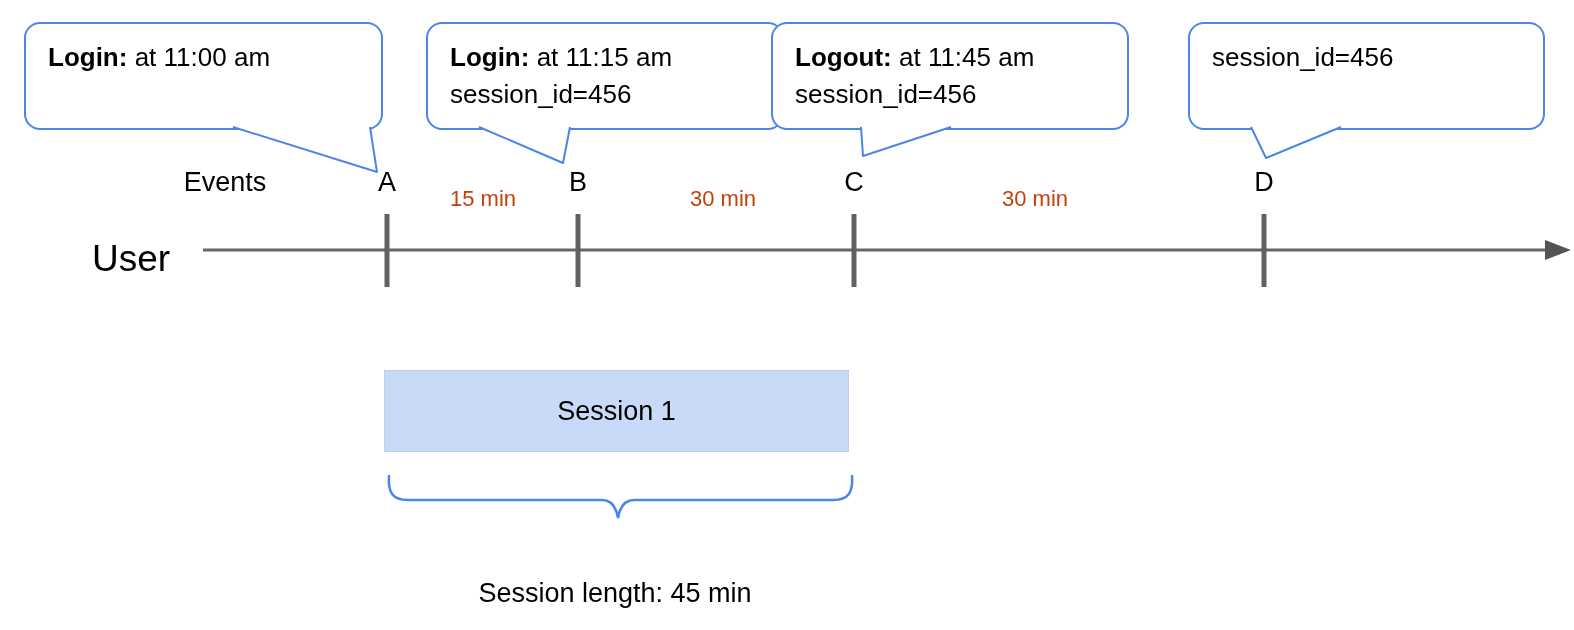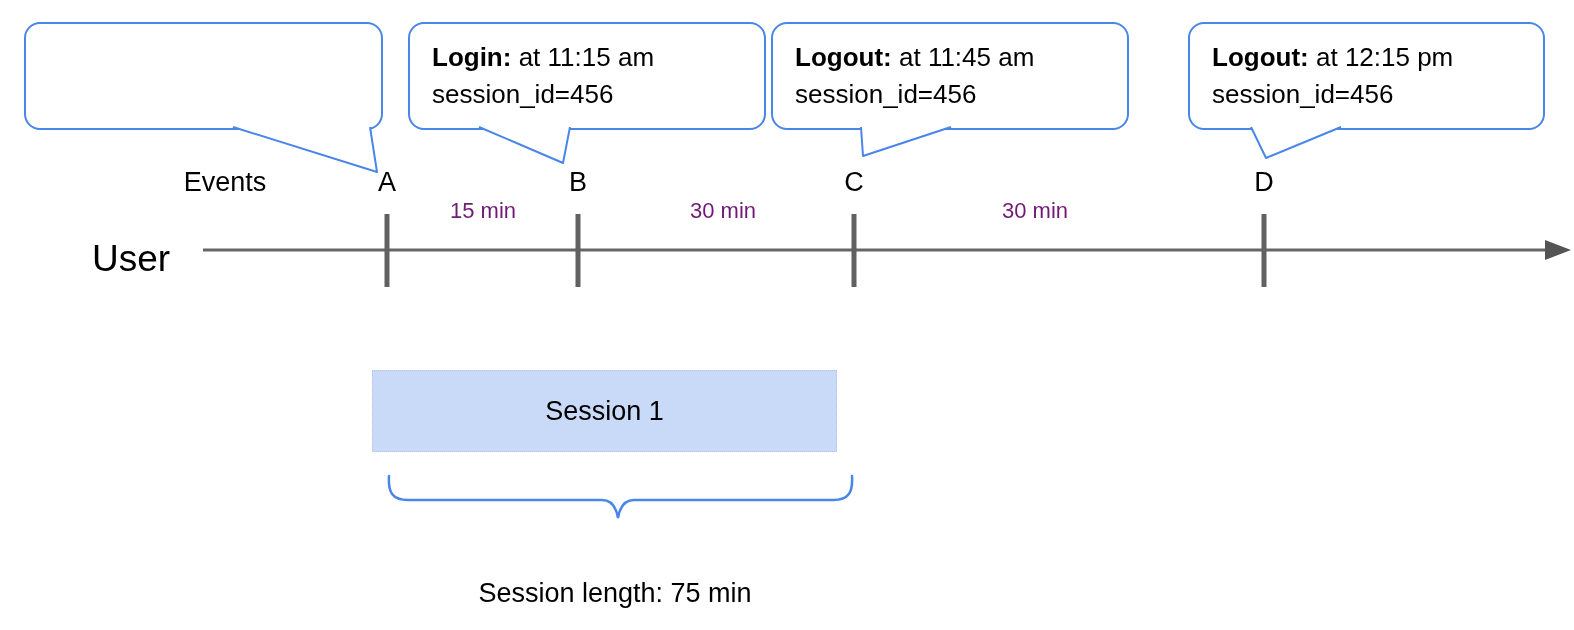--- a/index.html
+++ b/index.html
@@ -38,38 +38,38 @@
     z-index:3;
     text-align:center;
   }
   .marker{
     font-size:27px;
     top:167px;
     transform:translateX(-50%);
   }
   .interval{
     font-size:22px;
-    top:198px;
+    top:186px;
     transform:translateX(-50%);
-    color:#701a75;
+    color:#c2410c;
   }
   .user-label{
     font-size:37px;
     top:238px;
     left:92px;
   }
   .events-label{
     font-size:27px;
     top:167px;
     left:225px;
     transform:translateX(-50%);
   }
   .session-box{
     position:absolute;
-    left:372px;top:370px;
+    left:384px;top:370px;
     width:465px;height:82px;
     box-sizing:border-box;
     background:#c9daf8;
     border:1px dotted #b3c4e4;
     display:flex;
     align-items:center;
     justify-content:center;
     font-size:27px;
     z-index:1;
   }
@@ -79,34 +79,34 @@
     left:615px;
     transform:translateX(-50%);
   }
 </style>
 </head>
 <body>
 
 <div class="canvas">
 
   <div class="callout" style="left:24px;width:359px;">
+    <div><span class="bold">Login:</span> <span>at 11:00 am</span></div>
   </div>
 
-  <div class="callout" style="left:408px;">
+  <div class="callout" style="left:426px;">
     <div><span class="bold">Login:</span> <span>at 11:15 am</span></div>
     <div>session_id=456</div>
   </div>
 
   <div class="callout" style="left:771px;">
     <div><span class="bold">Logout:</span> <span>at 11:45 am</span></div>
     <div>session_id=456</div>
   </div>
 
   <div class="callout" style="left:1188px;width:357px;">
-    <div><span class="bold">Logout:</span> <span>at 12:15 pm</span></div>
     <div>session_id=456</div>
   </div>
 
   <svg class="overlay-svg" width="1574" height="630" viewBox="0 0 1574 630">
 
     <path d="M 233,127 L 377,172 L 370,127" fill="#ffffff" stroke="#4a86e8" stroke-width="2" stroke-linejoin="round"></path>
     <path d="M 479,127 L 563,163 L 570,127" fill="#ffffff" stroke="#4a86e8" stroke-width="2" stroke-linejoin="round"></path>
     <path d="M 861,127 L 863,156 L 951,127" fill="#ffffff" stroke="#4a86e8" stroke-width="2" stroke-linejoin="round"></path>
     <path d="M 1251,127 L 1266,158 L 1341,127" fill="#ffffff" stroke="#4a86e8" stroke-width="2" stroke-linejoin="round"></path>
 
@@ -129,15 +129,15 @@
 
   <div class="lbl interval" style="left:483px;">15 min</div>
   <div class="lbl interval" style="left:723px;">30 min</div>
   <div class="lbl interval" style="left:1035px;">30 min</div>
 
   <div class="lbl user-label">User</div>
 
   <div class="session-box">
     <span>Session 1</span>
   </div>
-  <div class="lbl session-length">Session length: 75 min</div>
+  <div class="lbl session-length">Session length: 45 min</div>
 
 </div>
 
 </body></html>

